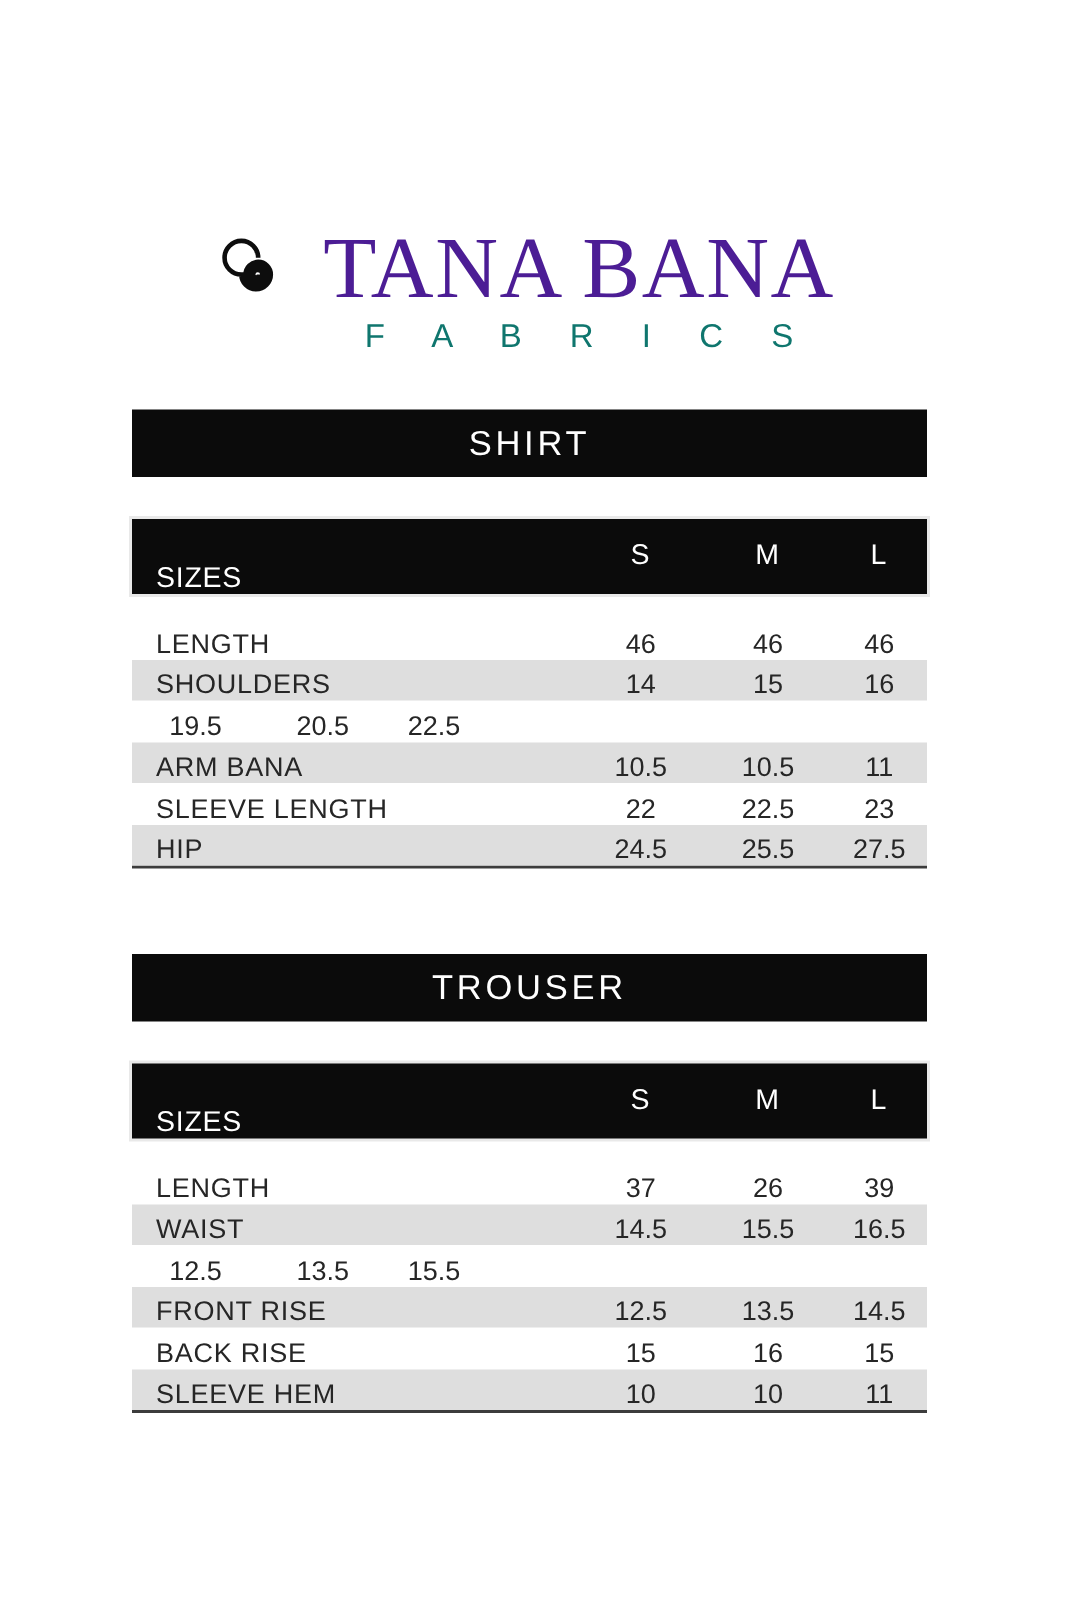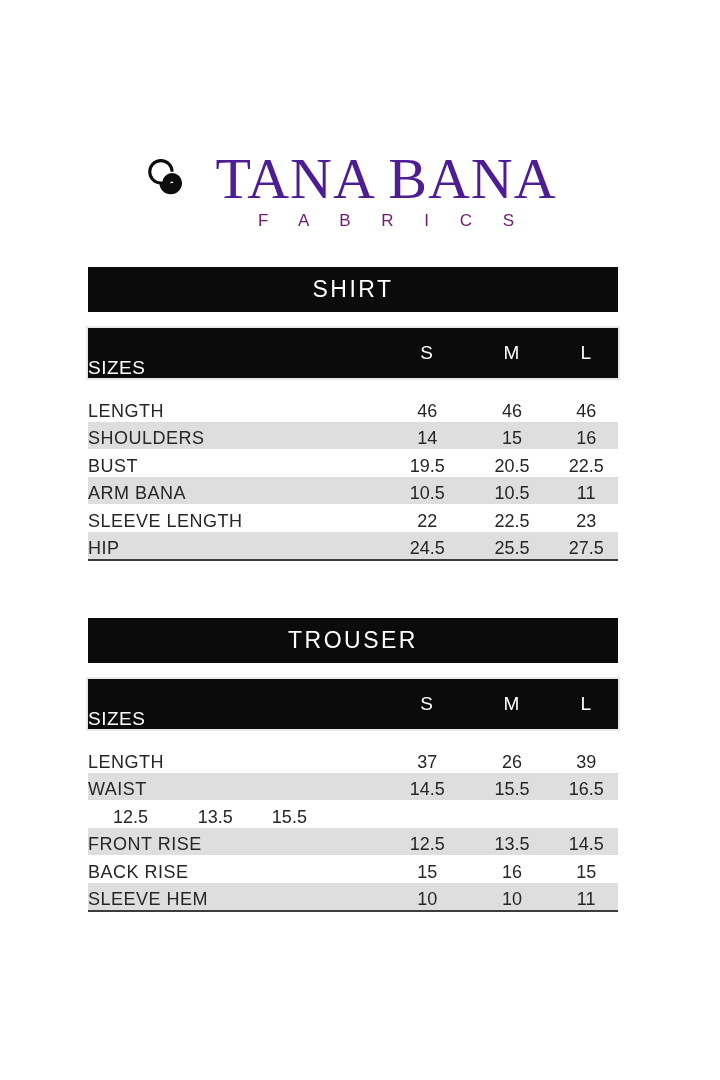--- a/index.html
+++ b/index.html
@@ -35,43 +35,43 @@
   .brand-text { text-align: center; }
   .brand-name {
     font-family: "Liberation Serif", serif;
     font-size: 58px;
     line-height: 1.0;
     letter-spacing: 1px;
     color: #4c1d95;
     white-space: nowrap;
   }
   .brand-sub {
-    font-size: 17px;
+    font-size: 22px;
     font-weight: 400;
-    color: #701a75;
+    color: #0f766e;
     letter-spacing: 13px;
     margin-right: -13px; 
     margin-top: 3px;
   }
   
   .chart {
     width: 530px;
     margin-left: 88px;
   }
   .size-section + .size-section { margin-top: 57px; }
   .title-bar {
     height: 45px;
     background: var(--bar-bg, #0b0b0b);
     color: var(--bar-text, #ffffff);
     display: flex;
     align-items: center;
     justify-content: center;
     font-size: 23px;
     letter-spacing: 2.5px;
-    margin-bottom: 16px;
+    margin-bottom: 28px;
   }
   .header-bar {
     height: 50px;
     background: var(--bar-bg, #0b0b0b);
     color: var(--bar-text, #ffffff);
     display: flex;
     align-items: center;
     font-size: 19px;
     letter-spacing: 1px;
     margin-bottom: 16px;
@@ -82,20 +82,21 @@
     height: 27.5px;
     display: flex;
     align-items: flex-end;
     font-size: 18px;
     color: #262626;
   }
   .row:nth-child(even) { background: var(--row-alt, #dedede); }
   .cell-label {
     width: 56%;
     box-sizing: border-box;
+    padding-left: 16px;
     letter-spacing: 0.5px;
     white-space: nowrap;
     margin-top: 30px;
   }
   .cell-col { width: 16%; text-align: center; }
   .cell-col.last { width: 12%; }
 </style>
 </head>
 <body>
 
@@ -141,21 +142,20 @@
   </div>
 
   <div class="row">
     <span class="cell-label row-label">SHOULDERS</span>
     <span class="cell-col val">14</span>
     <span class="cell-col val">15</span>
     <span class="cell-col val last">16</span>
   </div>
 
   <div class="row">
-    <span class="cell-label row-label">BUST</span>
     <span class="cell-col val">19.5</span>
     <span class="cell-col val">20.5</span>
     <span class="cell-col val last">22.5</span>
   </div>
 
   <div class="row">
     <span class="cell-label row-label">ARM BANA</span>
     <span class="cell-col val">10.5</span>
     <span class="cell-col val">10.5</span>
     <span class="cell-col val last">11</span>

